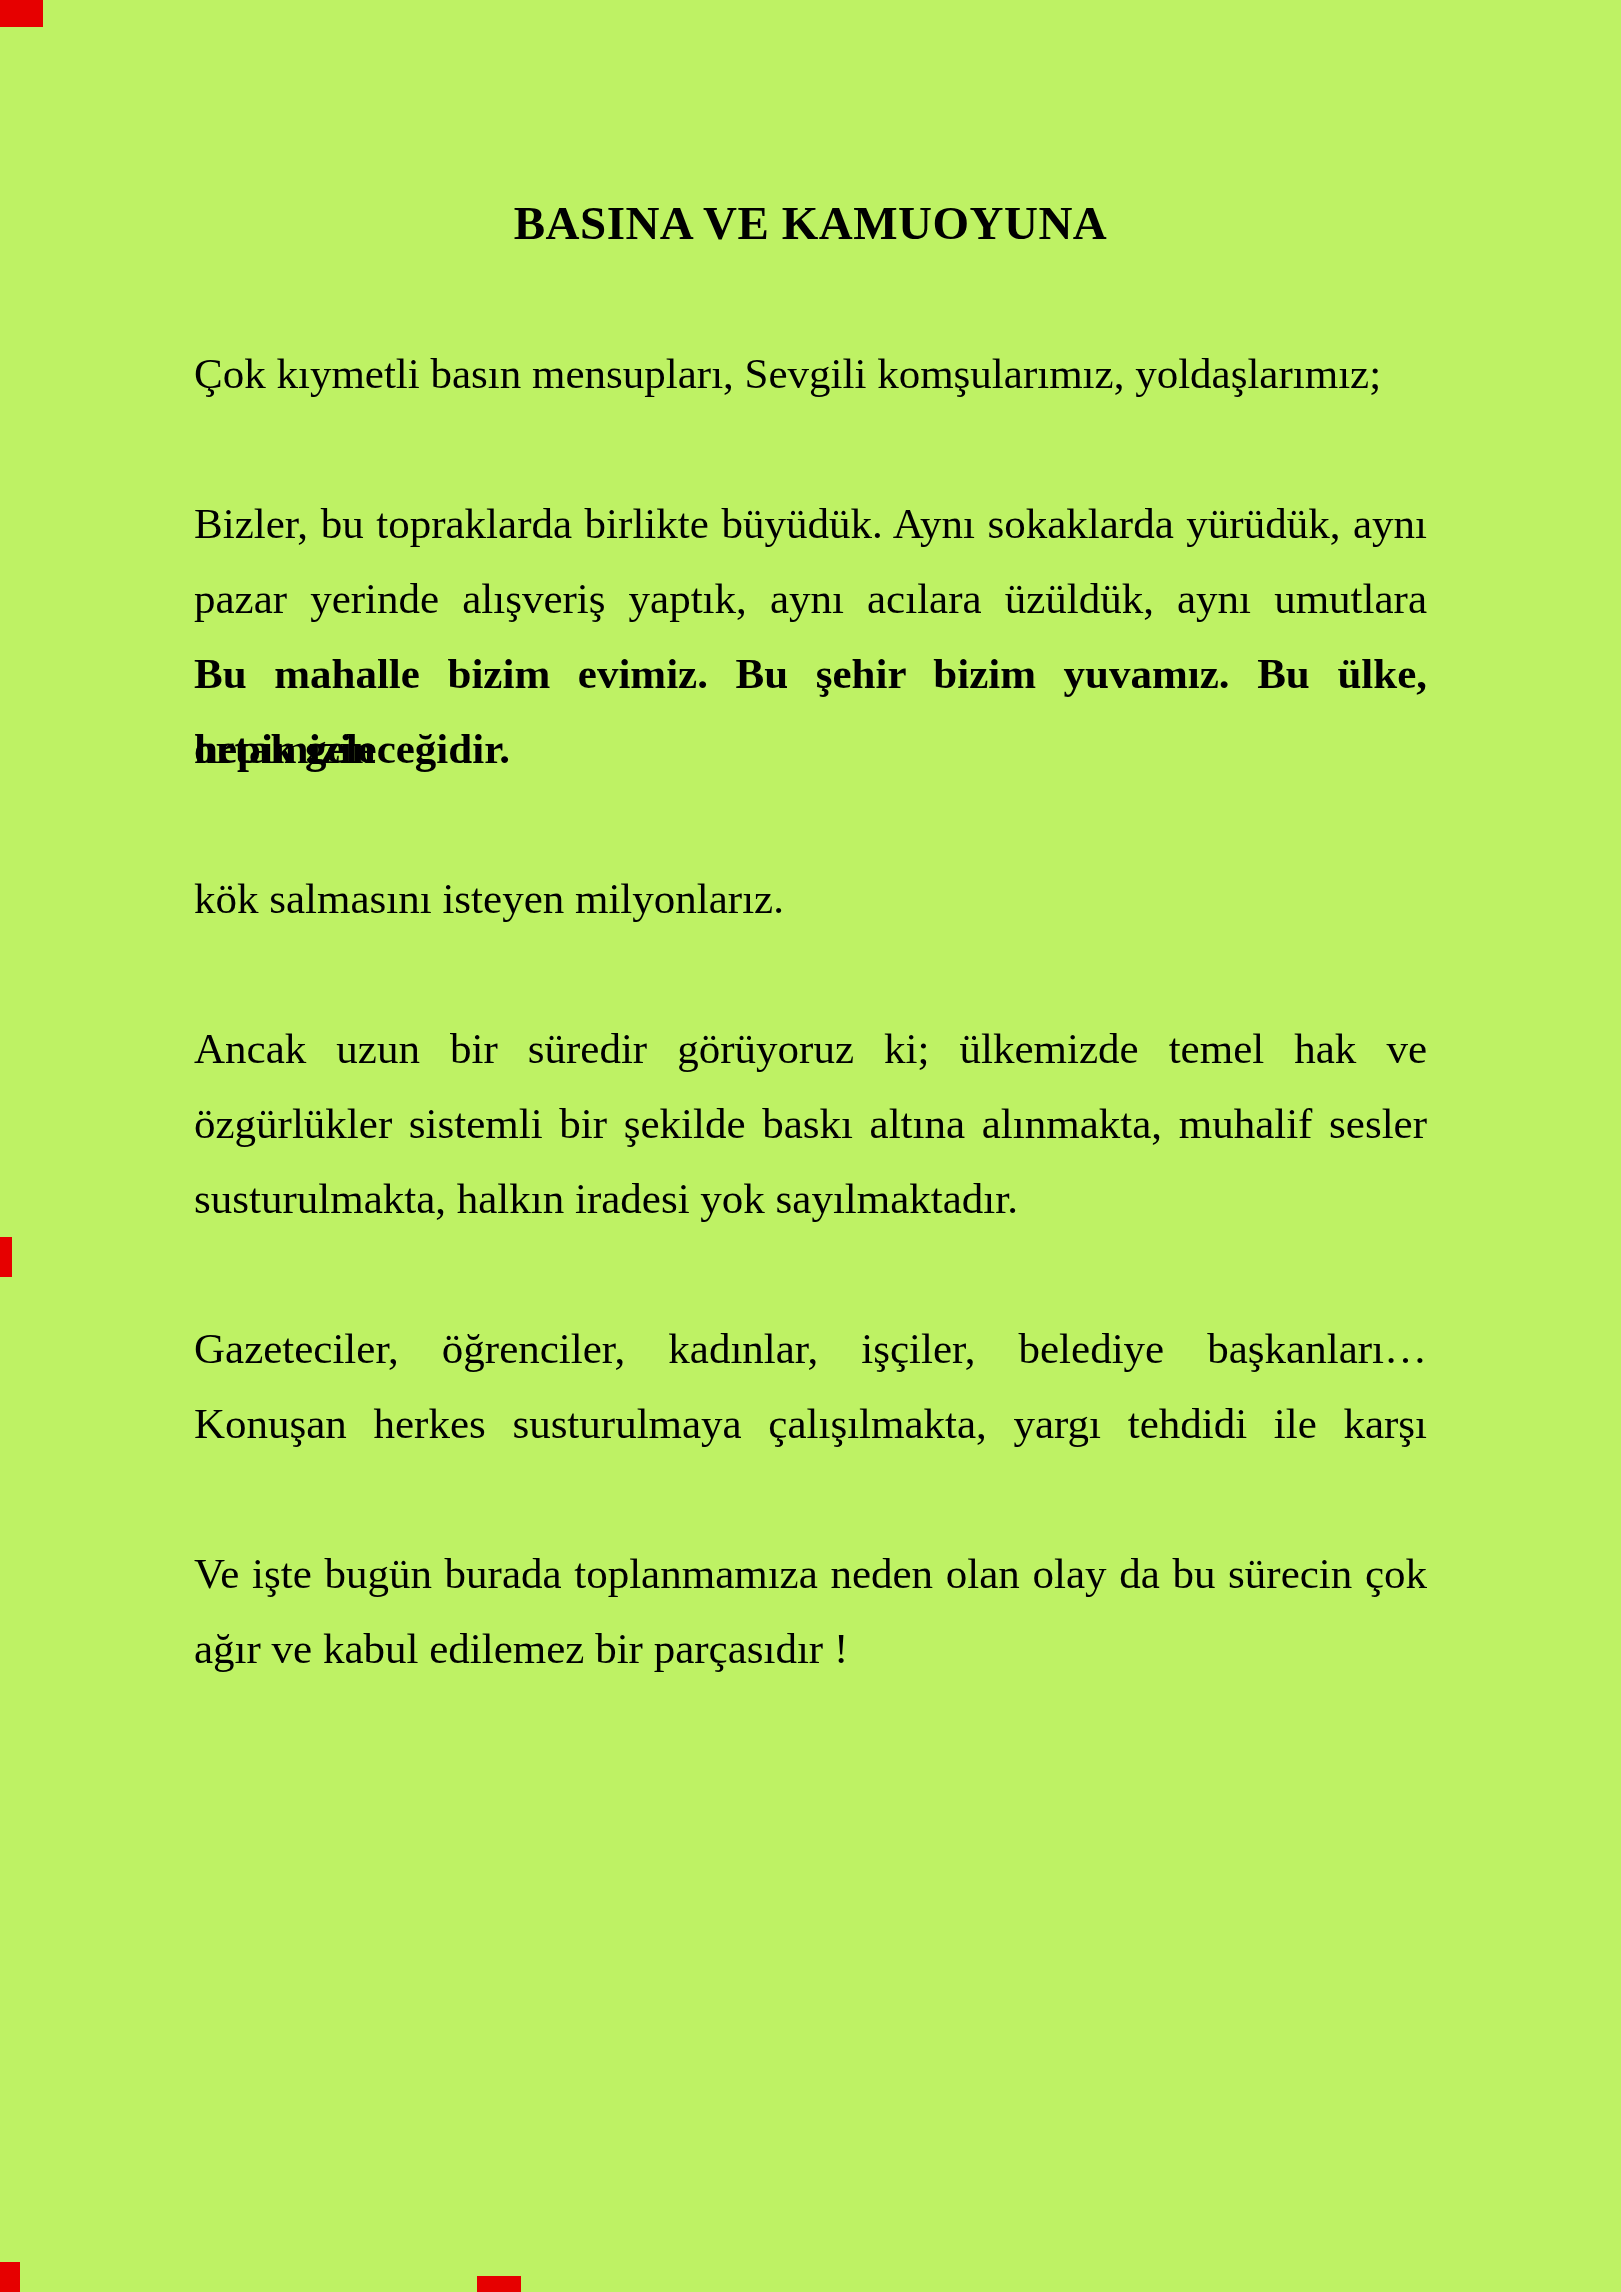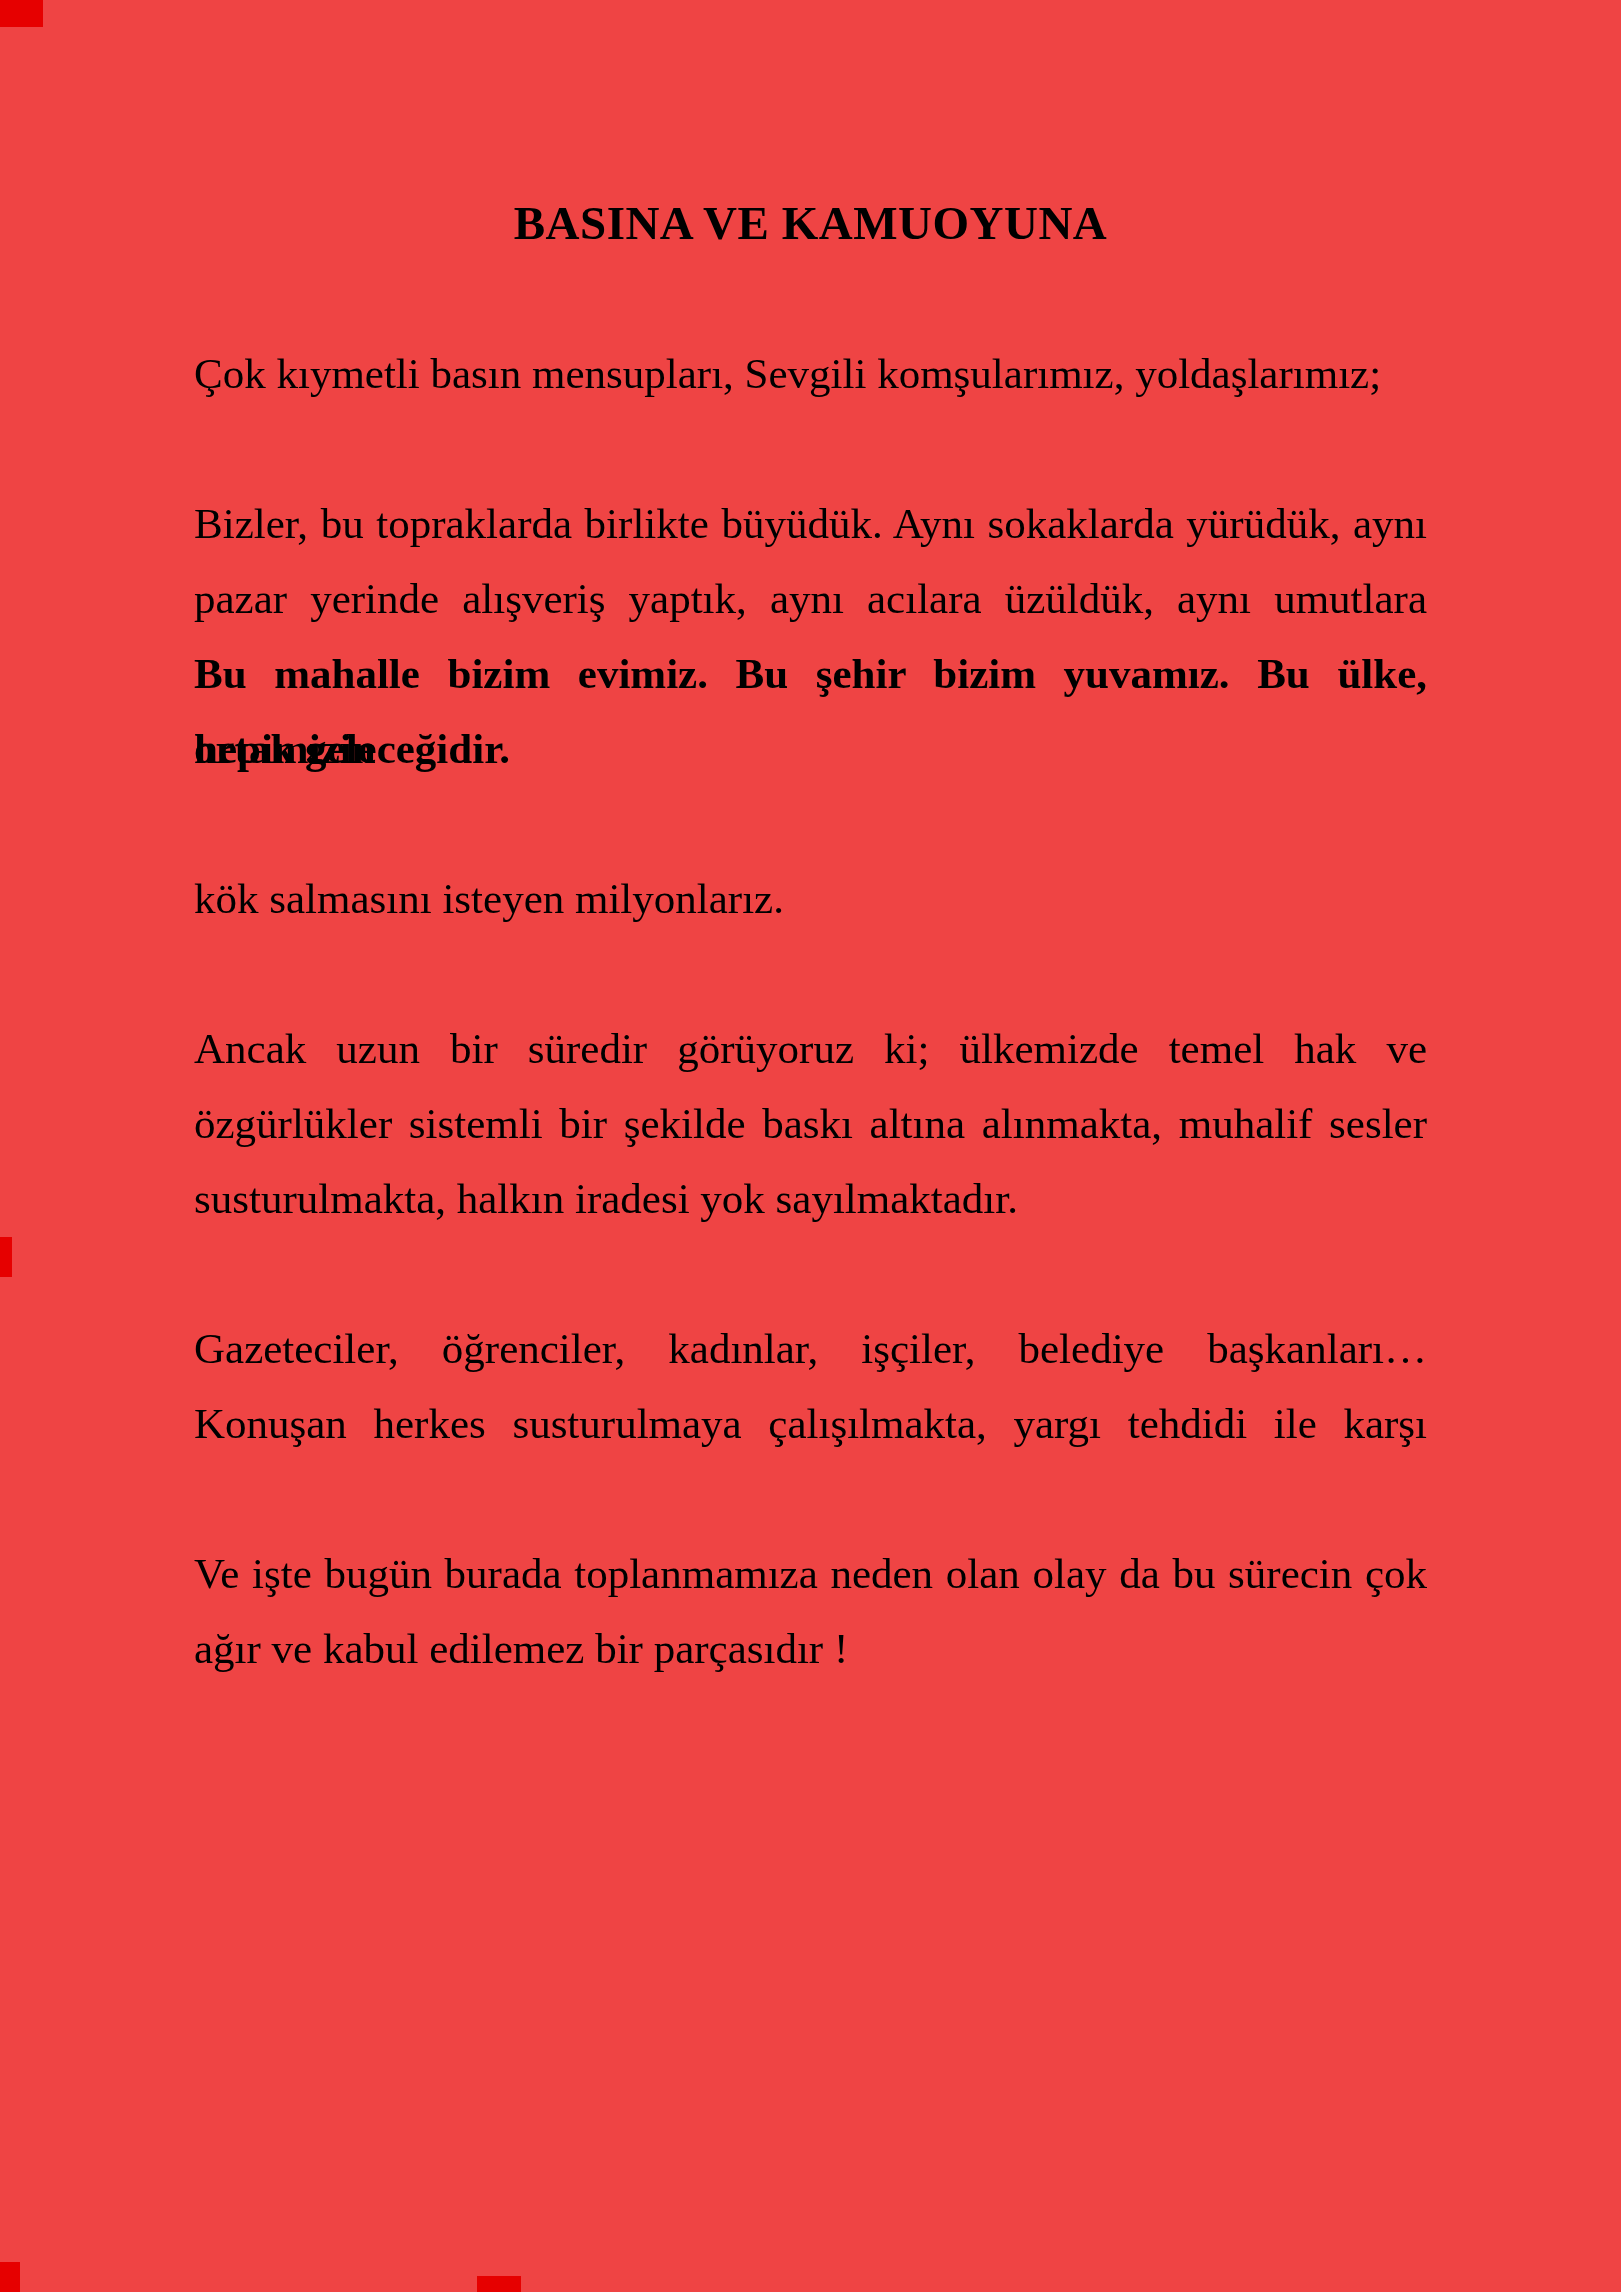--- a/index.html
+++ b/index.html
@@ -10,21 +10,21 @@
     background: #ffffff;
     overflow: hidden;
   }
   .page {
     position: absolute;
     left: 0; top: 0;
     width: 1621px;
     height: 2293px;
     box-sizing: border-box;
     padding: 186px 194px 0 194px;
-    background: #ef4444;
+    background: #bef264;
     color: #000000;
     font-family: "Liberation Serif", "DejaVu Serif", serif;
     font-size: 43px;
   }
   .title {
     margin: 0;
     font-size: 47px;
     font-weight: bold;
     line-height: 75px;
     text-align: center;

